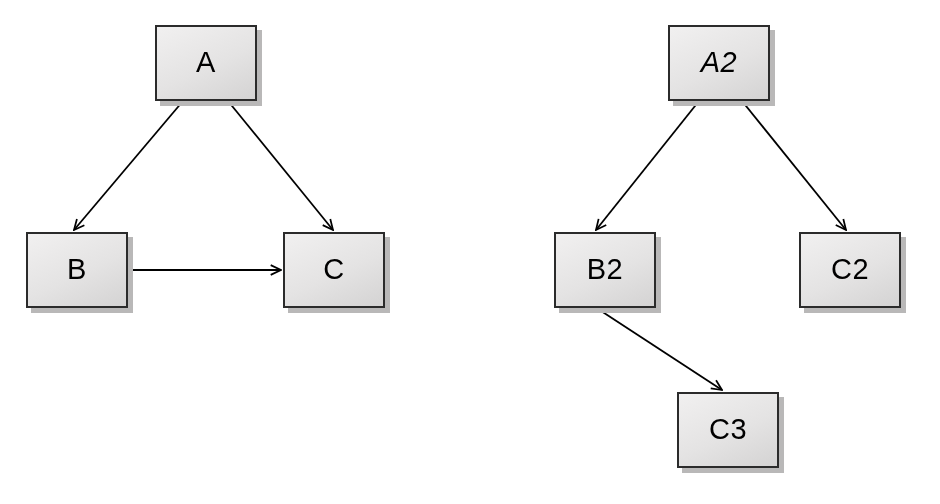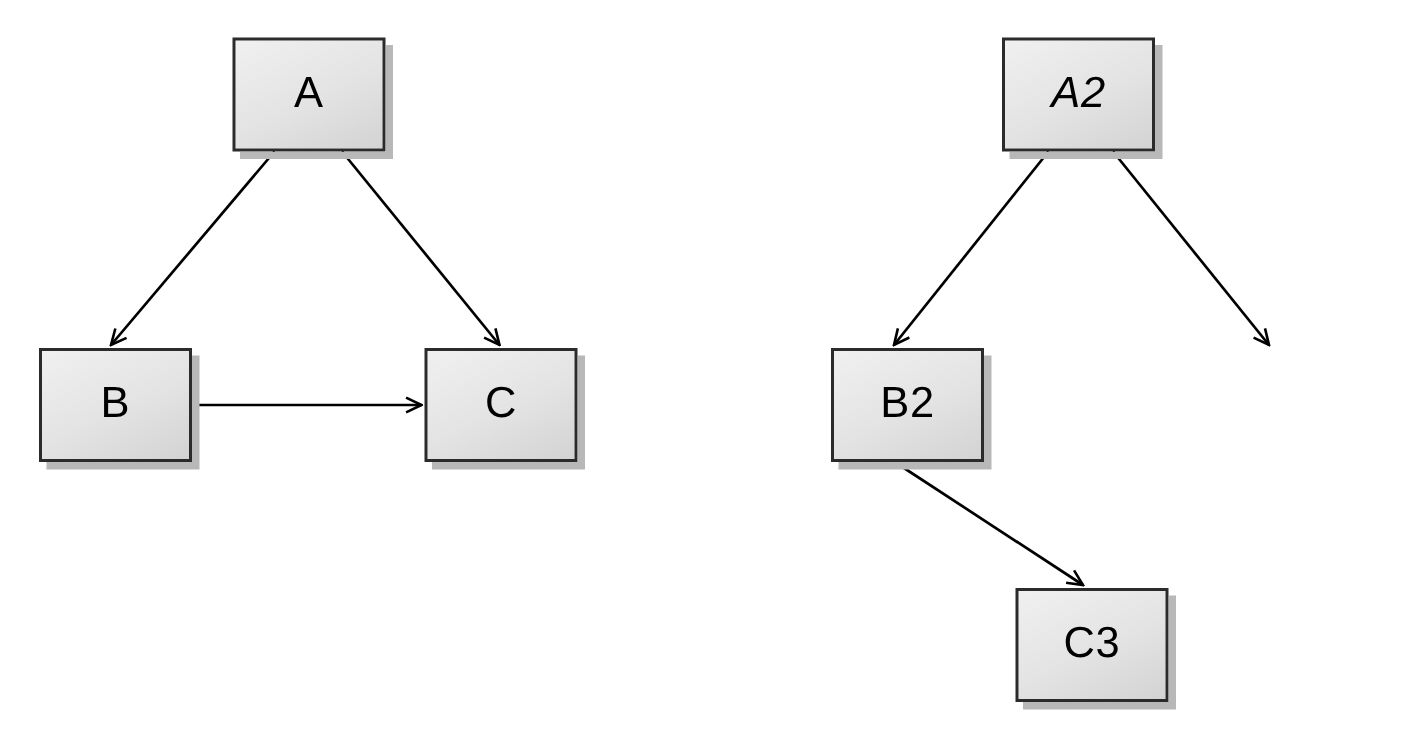--- a/index.html
+++ b/index.html
@@ -81,17 +81,20 @@
   <div class="node node-c">
     <span>C</span>
   </div>
 
   <div class="node node-a2">
     <span>A2</span>
   </div>
   <div class="node node-b2">
     <span>B2</span>
   </div>
+  <div class="node node-c2">
+    <span>C2</span>
+  </div>
   <div class="node node-c3">
     <span>C3</span>
   </div>
 
 </div>
 
 </body></html>

